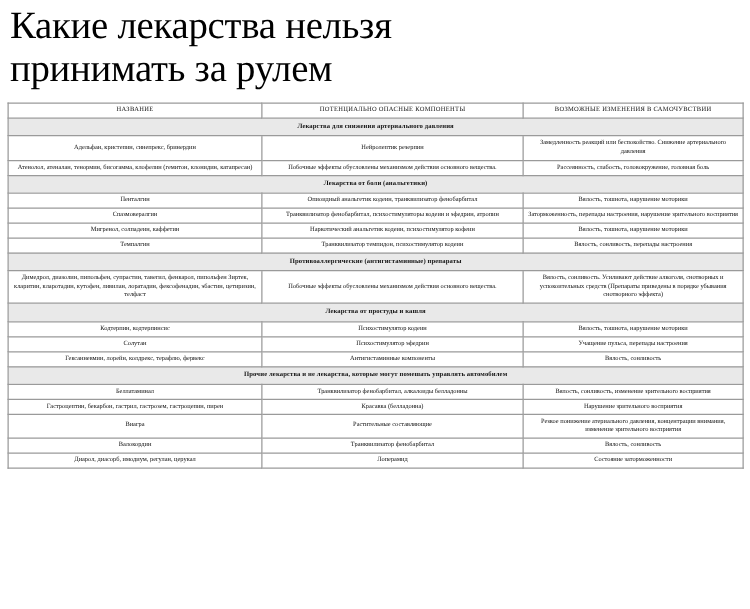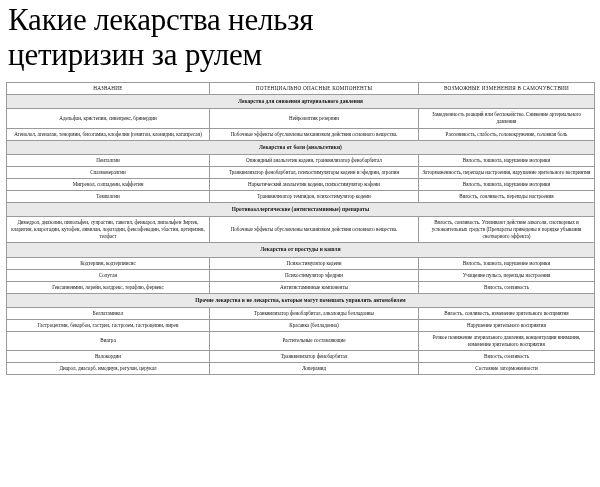--- a/index.html
+++ b/index.html
@@ -74,21 +74,21 @@
   }
   tr.drug td { background: #ffffff; }
   tr.drug td.name { font-size: 5.1px; }
 </style>
 </head>
 <body>
 
 <div class="page">
 
   <h1 class="title">Какие лекарства нельзя
-цетиризин за рулем</h1>
+принимать за рулем</h1>
 
   <table class="med-table">
     <colgroup>
       <col class="c1">
         <col class="c2">
         <col class="c3">
     </colgroup>
     <thead>
       <tr>
         <th>НАЗВАНИЕ</th>

